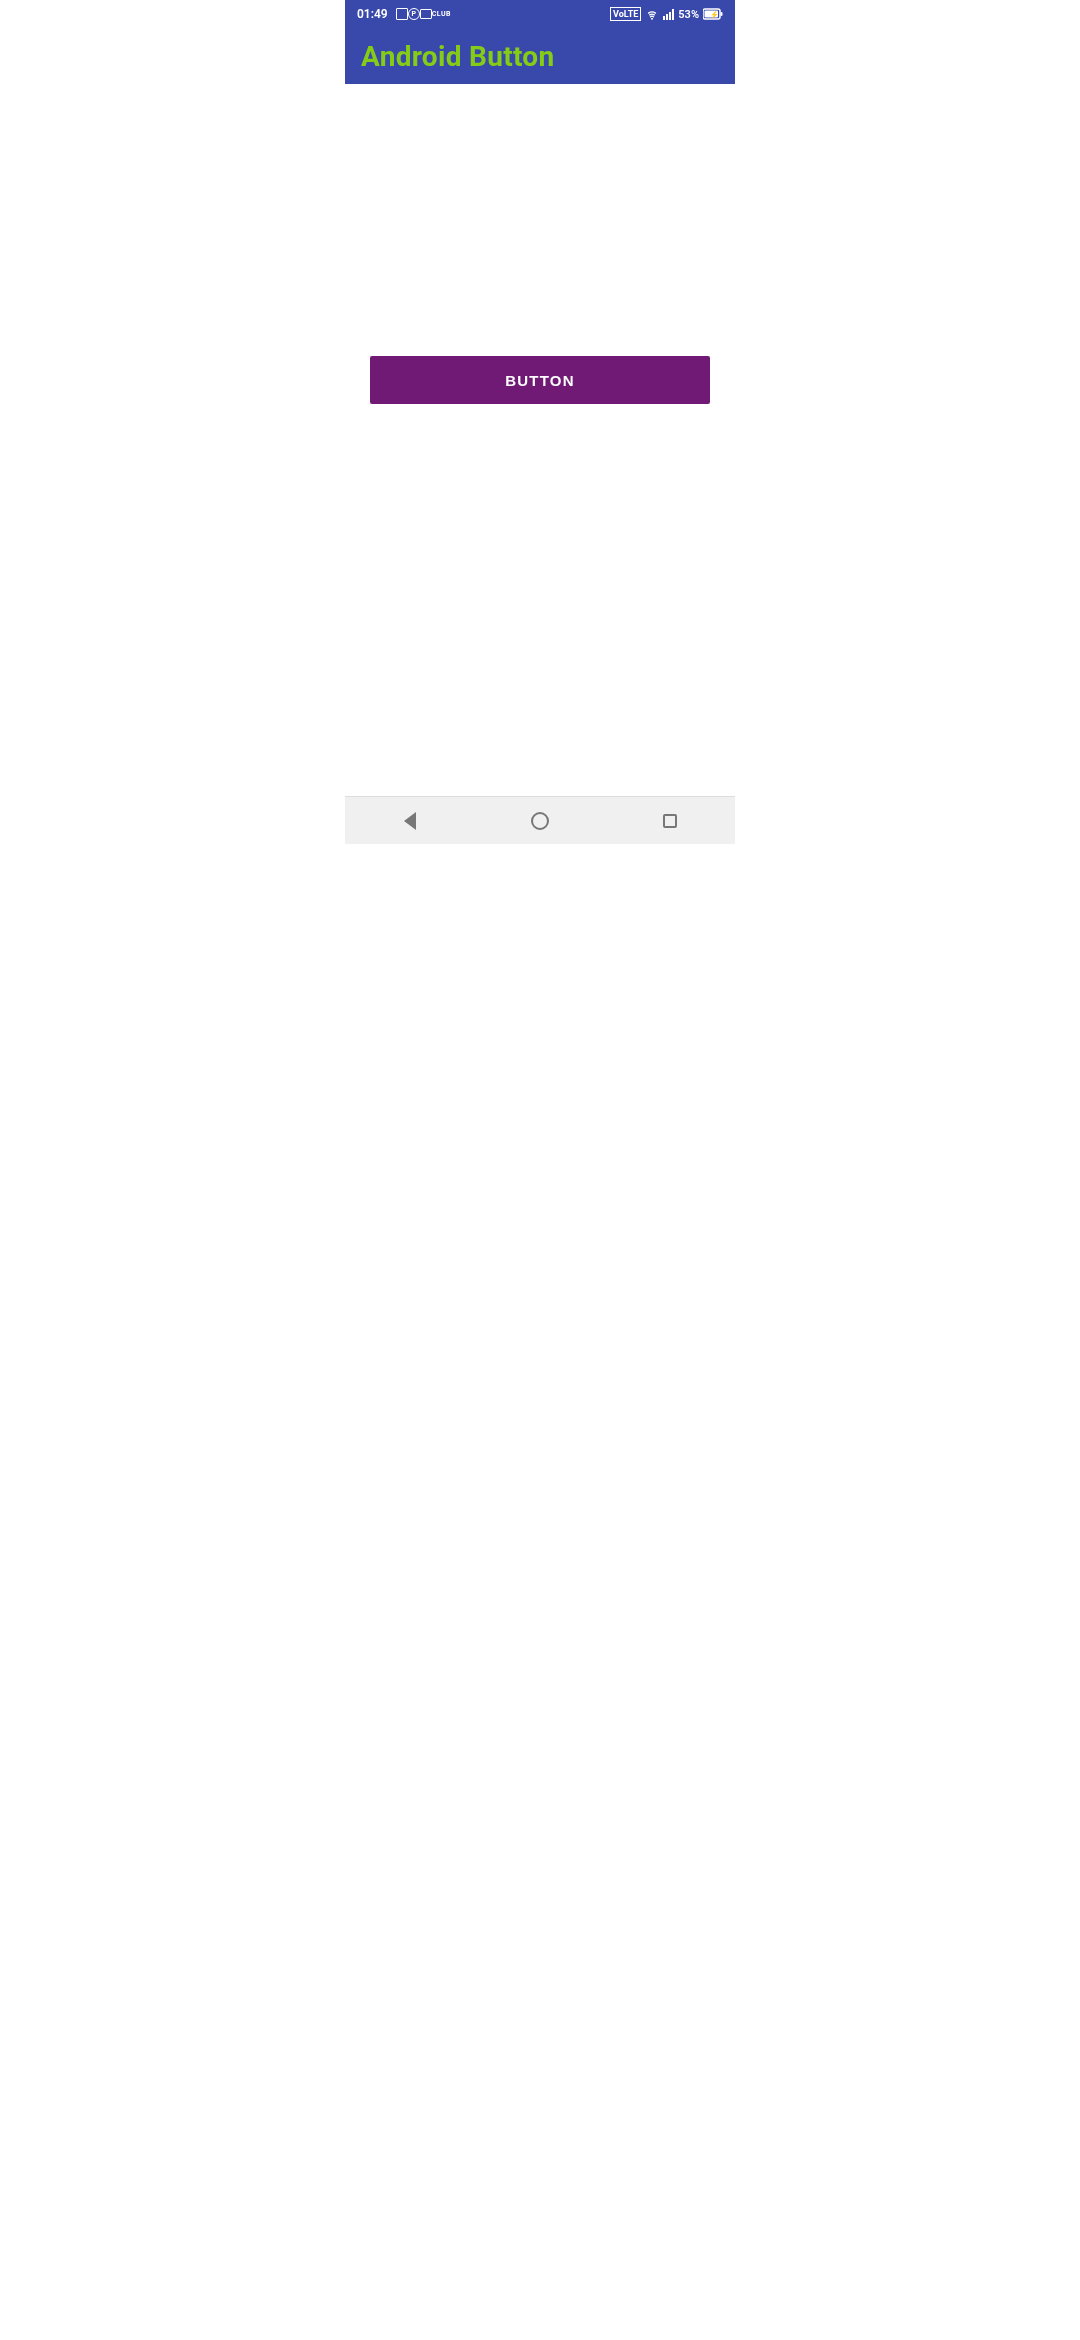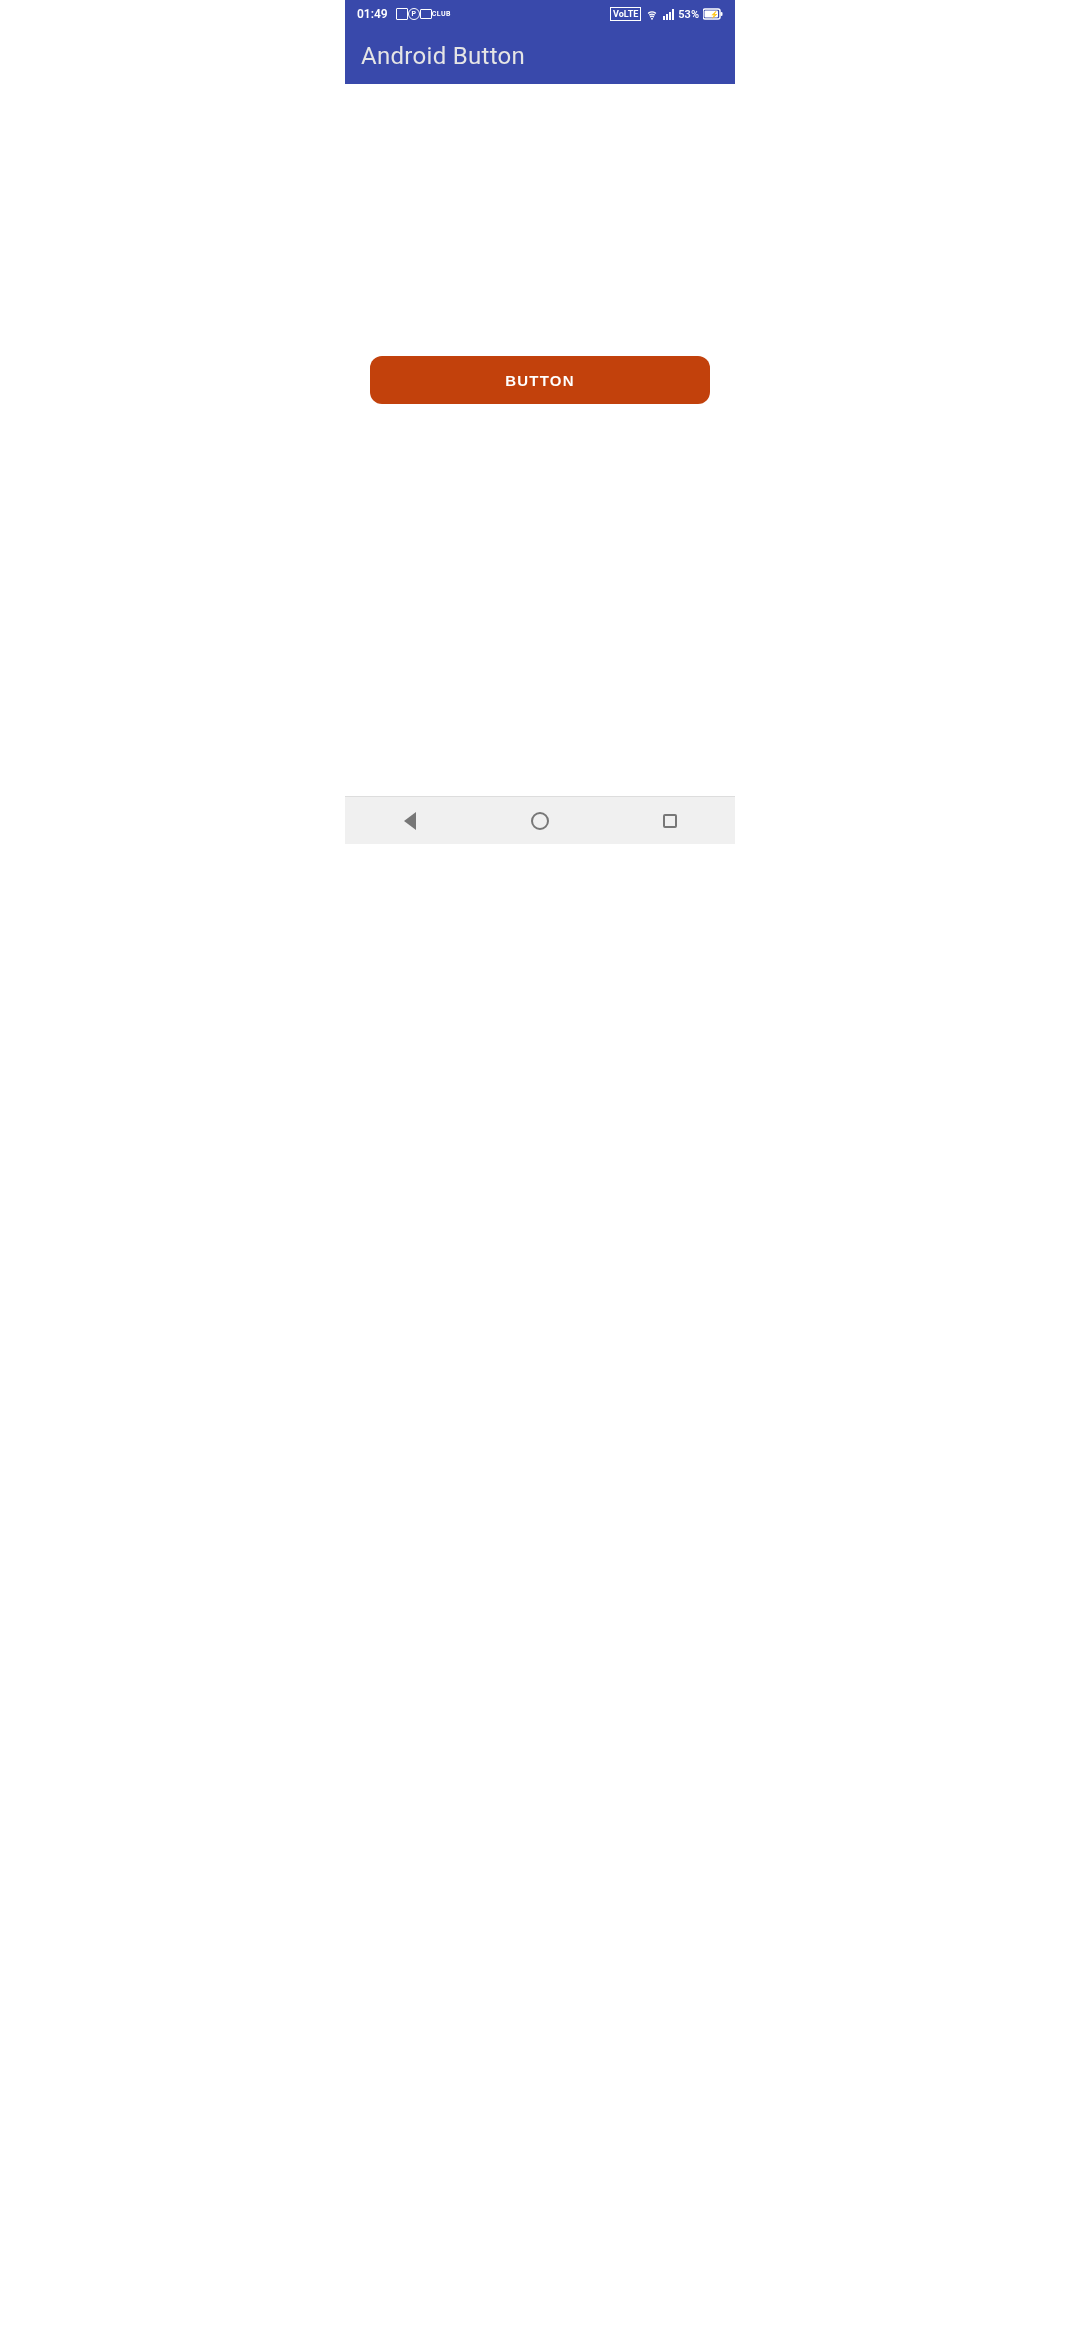--- a/index.html
+++ b/index.html
@@ -126,46 +126,46 @@
     .app-bar {
       width: 100%;
       height: 56px;
       background: #3949ab;
       display: flex;
       align-items: center;
       padding: 0 16px;
     }
 
     .app-title {
-      color: #e5e5e5;
-      font-size: 24px;
-      font-weight: 400;
+      color: #84cc16;
+      font-size: 28px;
+      font-weight: 700;
       letter-spacing: 0.3px;
     }
 
     
     .main-content {
       width: 100%;
       flex: 1;
       background: #ffffff;
       display: flex;
       flex-direction: column;
       align-items: center;
       justify-content: center;
       position: relative;
       height: calc(844px - 28px - 56px - 48px);
     }
 
     
     .action-button {
       width: 340px;
       height: 48px;
-      background: #c2410c;
+      background: #701a75;
       border: none;
-      border-radius: 12px;
+      border-radius: 2px;
       cursor: pointer;
       display: flex;
       align-items: center;
       justify-content: center;
       position: absolute;
       top: 50%;
       left: 50%;
       transform: translate(-50%, -50%);
       margin-top: -60px;
     }

